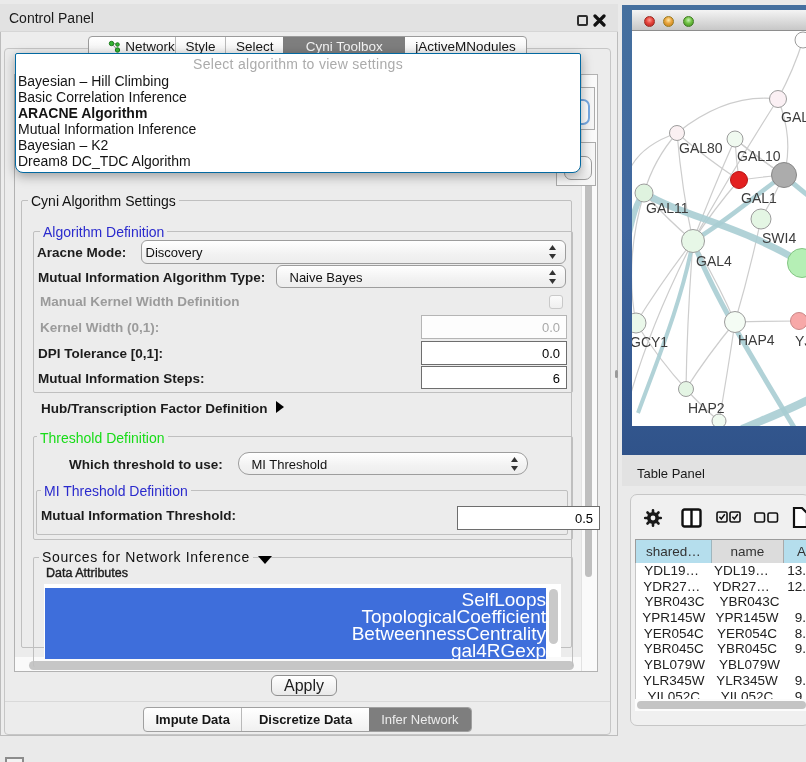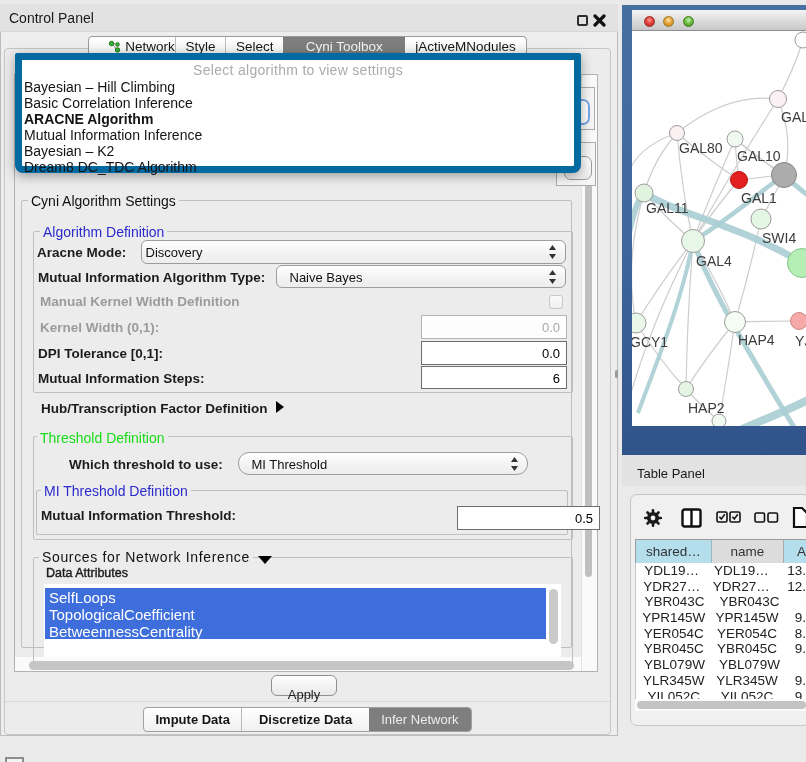--- a/index.html
+++ b/index.html
@@ -112,39 +112,39 @@
 <div class="gtit" style="left:41px; top:483px; color:#2a2acd;">MI Threshold Definition</div>
 <div class="lbl" style="left:41px; top:508px;">Mutual Information Threshold:</div>
 <div class="field" style="left:413px; top:506px; width:143px; height:24px;margin-left:44px;">0.5</div>
 
 <div class="grp" style="left:33px; top:557px; width:540px; height:110px; border-bottom:none;"></div>
 <div class="gtit" style="left:39px; top:549px; color:#111; letter-spacing:0.65px;">Sources for Network Inference</div>
 <div class="abs" style="left:258px; top:556px; width:0px; height:0px; border-top:8px solid #000; border-left:7px solid transparent; border-right:7px solid transparent;"></div>
 <div class="lbl" style="left:46px; top:566px; font-size:12.5px; font-weight:normal; -webkit-text-stroke:0.4px #1c1c1c;">Data Attributes</div>
 
 <div class="abs" style="left:44px; top:584px; width:517px; height:73px; background:#fff;"></div>
-<div class="abs" style="left:45px; top:588px; width:501px; height:51px; background:#3e6edb; overflow:hidden; font-size:15px; color:#fff;">
+<div class="abs" style="left:45px; top:588px; width:501px; height:71px; background:#3e6edb; overflow:hidden; font-size:19px; color:#fff;text-align:right;">
   <div style="padding:1px 0 0 4px; height:17px;">SelfLoops</div>
   <div style="padding:1px 0 0 4px; height:17px;">TopologicalCoefficient</div>
   <div style="padding:1px 0 0 4px; height:17px;">BetweennessCentrality</div>
   <div style="padding:1px 0 0 4px; height:17px;">gal4RGexp</div>
 </div>
 <div class="abs" style="left:549px; top:589px; width:9px; height:55px; background:#c9c9c9; border-radius:4.5px;"></div>
 
 <div class="abs" style="left:5px; top:701px; width:605px; height:1px; background:#d9d9d9;"></div>
 
-<div class="abs" style="left:271px; top:675px; width:66px; height:21px; border:1px solid #8f8f8f; border-radius:6px; background:linear-gradient(#ffffff,#e9e9e9); font-size:13px; color:#1c1c1c; text-align:center; padding-top:11px;">Apply</div>
+<div class="abs" style="left:271px; top:675px; width:66px; height:21px; border:1px solid #8f8f8f; border-radius:6px; background:linear-gradient(#ffffff,#e9e9e9); font-size:16px; color:#1c1c1c; text-align:center; padding-top:1px;">Apply</div>
 
 <div class="abs" id="bottabs" style="left:143px; top:707px; width:329px; height:25px; display:flex; border:1px solid #a0a0a0; border-radius:4px; background:linear-gradient(#ffffff,#f0f0f0); font-size:13px; font-weight:bold; color:#161616; overflow:hidden;">
   <div style="width:99px; display:flex; align-items:center; justify-content:center; border-right:1px solid #b9b9b9;">Impute Data</div>
   <div style="width:127px; display:flex; align-items:center; justify-content:center;">Discretize Data</div>
   <div style="width:103px; display:flex; align-items:center; justify-content:center; background:#7e7e7e; color:#ececec; font-weight:normal;">Infer Network</div>
 </div>
 
-<div class="abs" id="popup" style="left:15px; top:53px; width:566px; height:120px; background:#fff; border:7px solid #0369a1; border-radius:2px 2px 8px 8px; box-shadow:0 3px 12px rgba(0,0,0,0.35); color:#141414;">
+<div class="abs" id="popup" style="left:15px; top:53px; width:566px; height:120px; background:#fff; border:1px solid #0369a1; border-radius:2px 2px 8px 8px; box-shadow:0 3px 12px rgba(0,0,0,0.35); color:#141414;">
   <div style="position:absolute; left:0px; top:4px; width:100%; text-align:center; color:#ababab; font-size:14px; letter-spacing:0.3px; top:2px;">Select algorithm to view settings</div>
   <div style="position:absolute; left:2px; top:19px; line-height:16.1px; font-size:14px; white-space:nowrap;">
     Bayesian – Hill Climbing<br>
     Basic Correlation Inference<br>
     <b>ARACNE Algorithm</b><br>
     Mutual Information Inference<br>
     Bayesian – K2<br>
     Dream8 DC_TDC Algorithm
   </div>
 </div>

